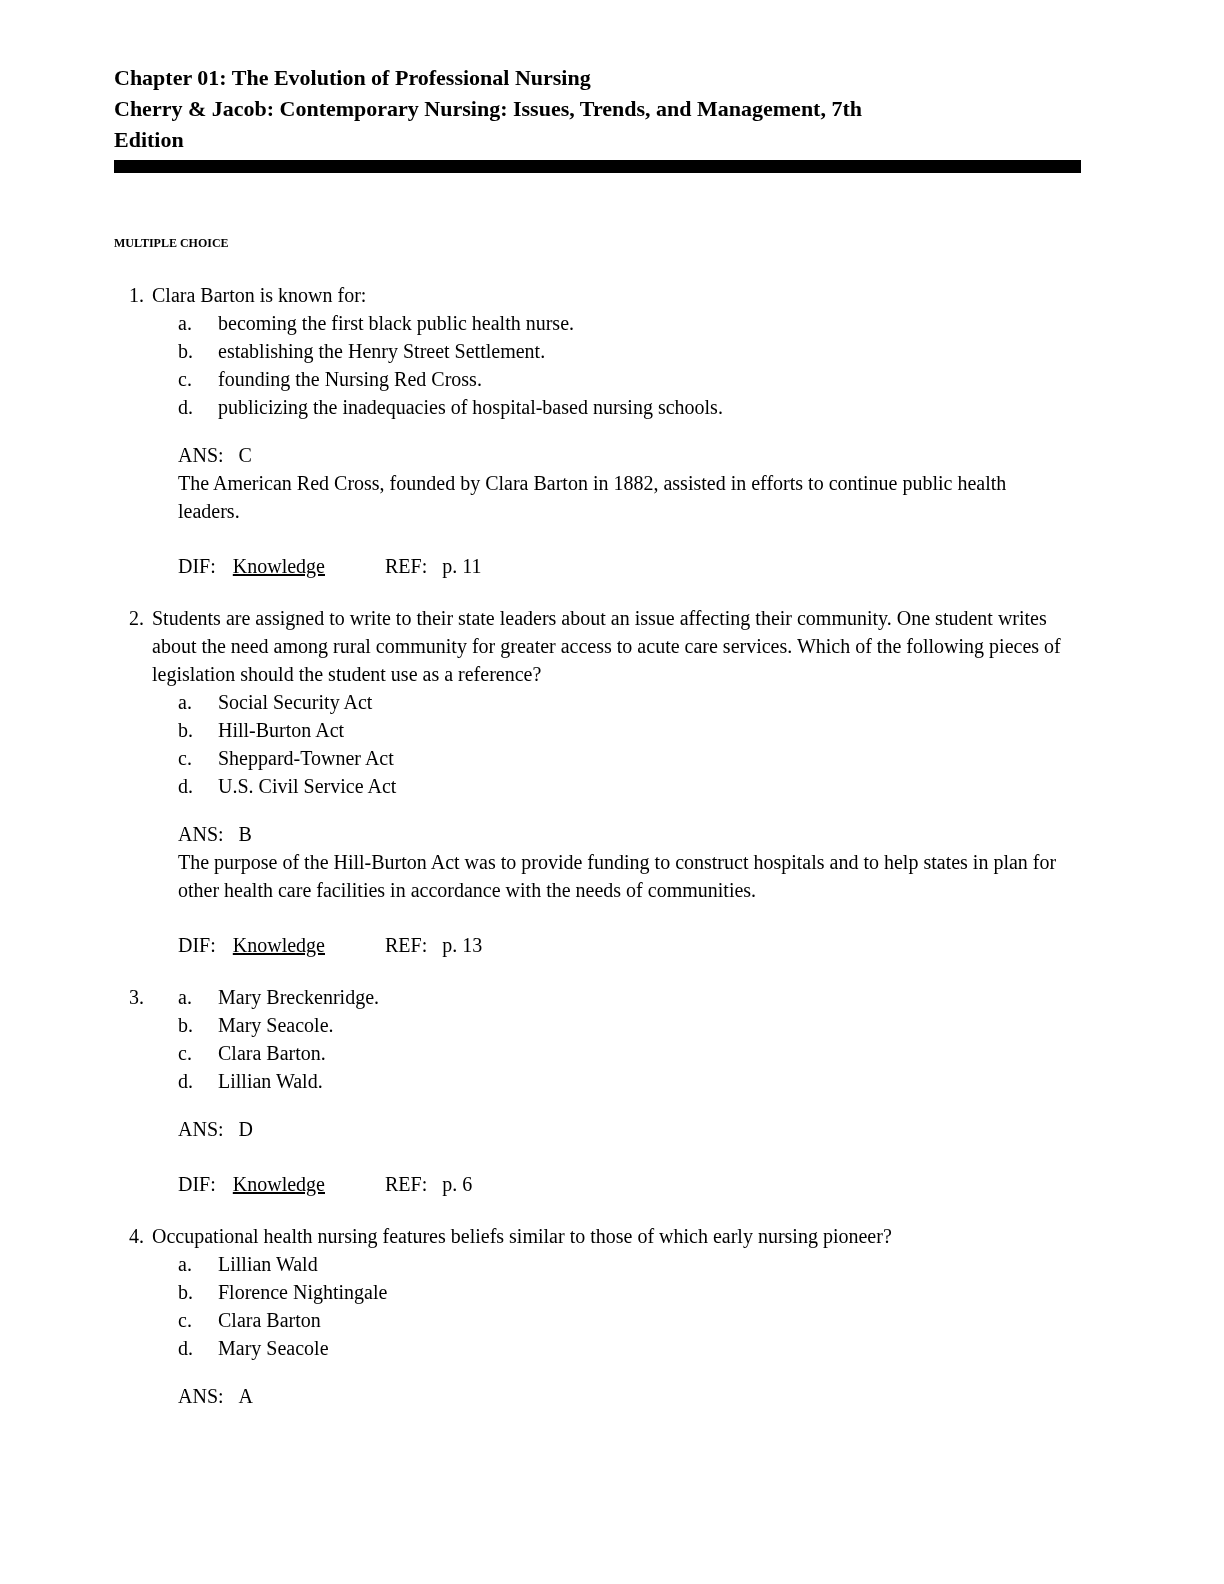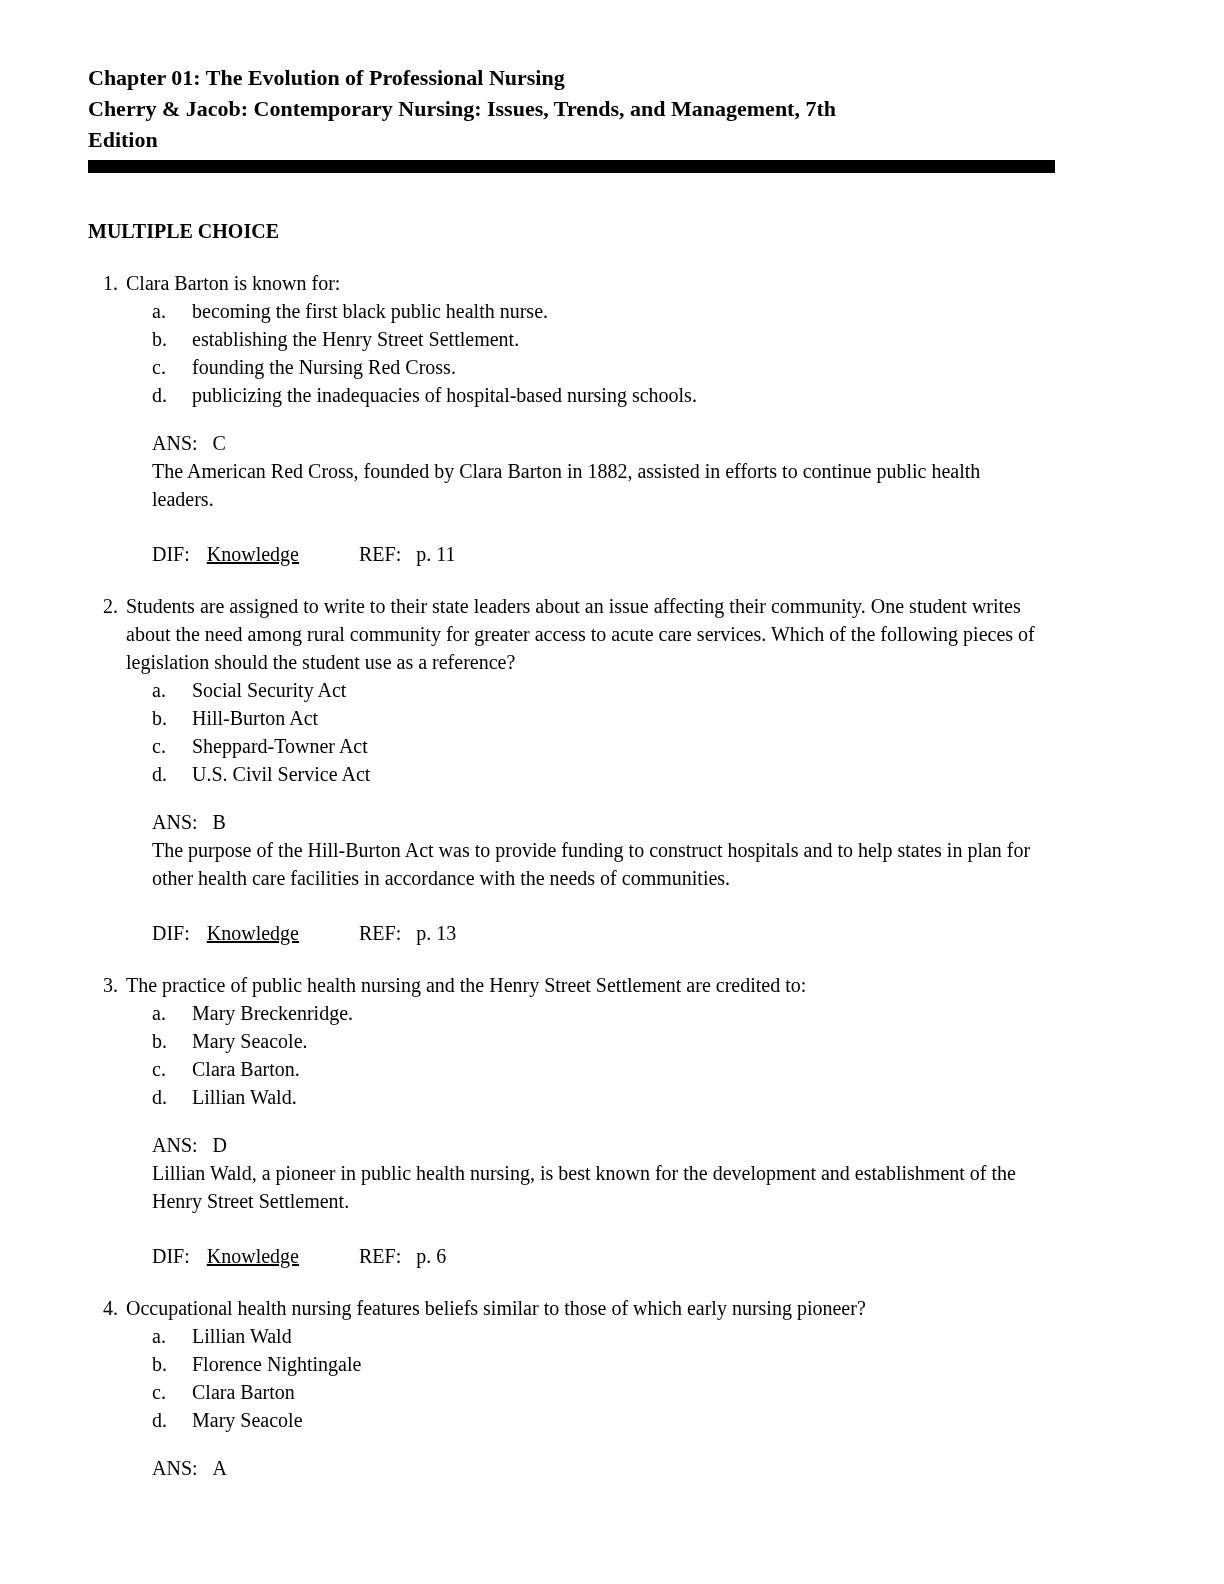--- a/index.html
+++ b/index.html
@@ -7,38 +7,38 @@
   body {
     width: 1224px;
     height: 1584px;
     font-family: "Liberation Serif", serif;
     color: #000000;
     overflow: hidden;
   }
   .page {
     width: 1224px;
     height: 1220px;
-    padding: 62px 114px 0 88px;
+    padding: 62px 114px 0 114px;
   }
   
   .hline {
     font-size: 22px;
     font-weight: bold;
     line-height: 31px;
     width: 967px;
   }
   .rule {
     width: 967px;
     height: 13px;
     background: #000000;
     margin-top: 5px;
   }
   .mc-heading {
-    margin-top: 44px;
-    font-size: 20px;
+    margin-top: 56px;
+    font-size: 12px;
     font-weight: bold;
     line-height: 28px;
   }
   
   .qlist { font-size: 20px; line-height: 28px; }
   .question { display: flex; margin-top: 24px; }
   .qnum { flex: none; width: 38px; padding-left: 15px; }
   .qbody { width: 929px; }
   .stem { max-width: 910px; }
   .subblock { margin-left: 26px; }
@@ -133,21 +133,20 @@
           <div class="difline">
             <span>DIF:</span><span class="difval">Knowledge</span><span class="reflabel">REF:</span><span class="refval">p. 13</span>
           </div>
         </div>
       </div>
     </section>
 
     <section class="question">
       <div class="qnum">3.</div>
       <div class="qbody">
-        <div class="stem">The practice of public health nursing and the Henry Street Settlement are credited to:</div>
         <div class="subblock">
           <div class="option">
             <span class="olet">a.</span>
             <span class="otext">Mary Breckenridge.</span>
           </div>
           <div class="option">
             <span class="olet">b.</span>
             <span class="otext">Mary Seacole.</span>
           </div>
           <div class="option">
@@ -156,21 +155,20 @@
           </div>
           <div class="option">
             <span class="olet">d.</span>
             <span class="otext">Lillian Wald.</span>
           </div>
         </div>
         <div class="subblock">
           <div class="ansline">
             <span>ANS:</span><span class="ansletter">D</span>
           </div>
-          <div class="rationale">Lillian Wald, a pioneer in public health nursing, is best known for the development and establishment of the Henry Street Settlement.</div>
           <div class="difline">
             <span>DIF:</span><span class="difval">Knowledge</span><span class="reflabel">REF:</span><span class="refval">p. 6</span>
           </div>
         </div>
       </div>
     </section>
 
     <section class="question">
       <div class="qnum">4.</div>
       <div class="qbody">

